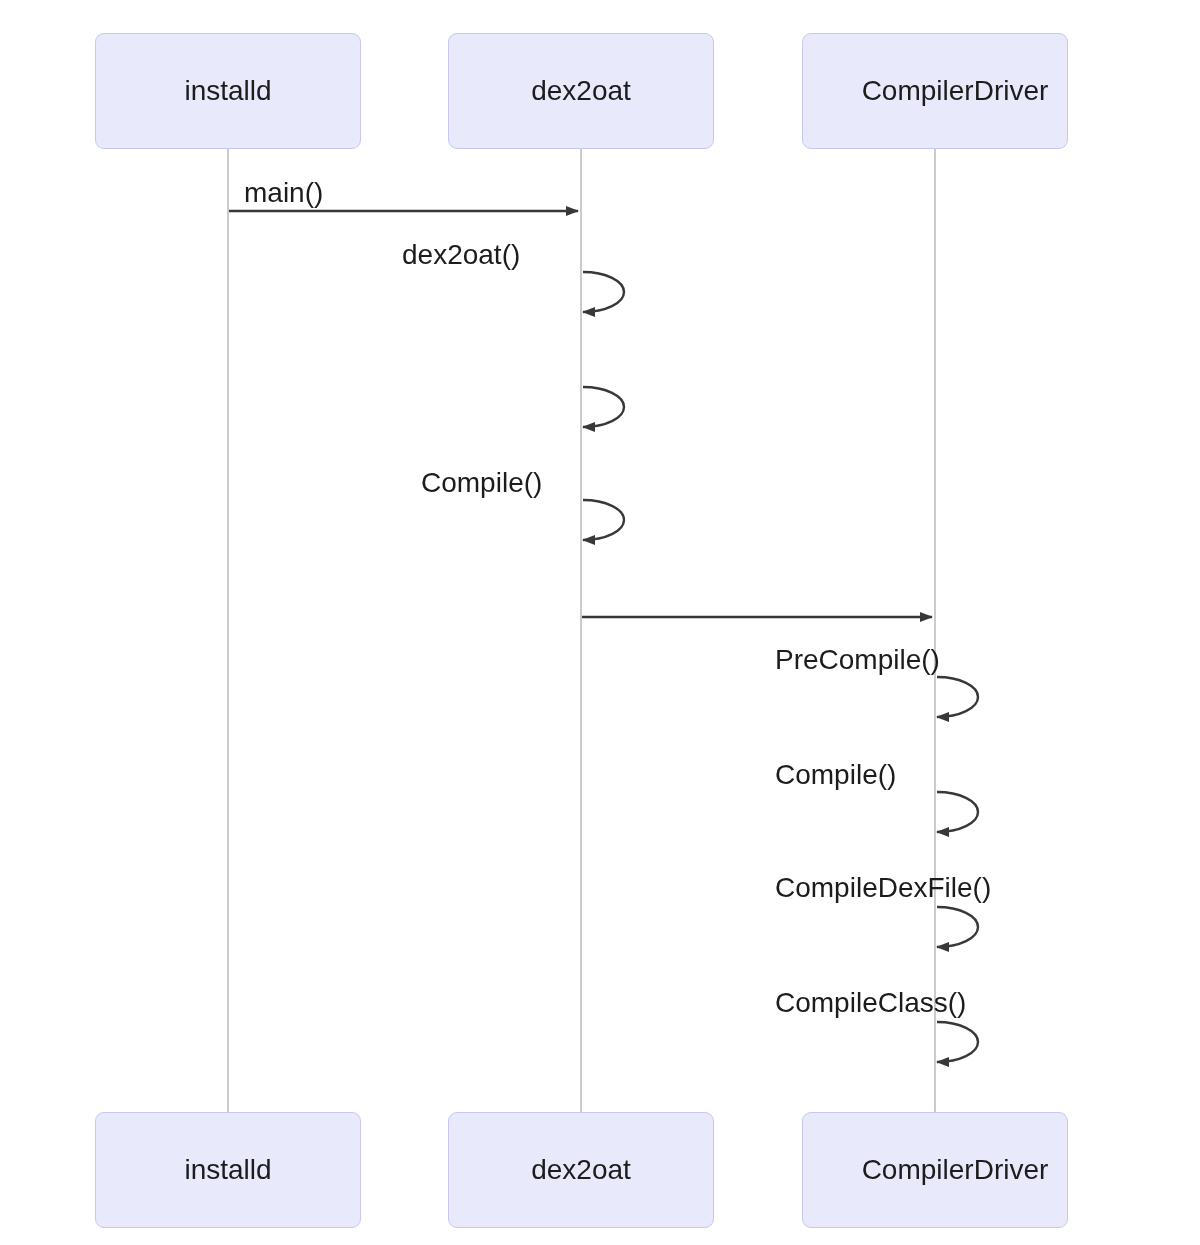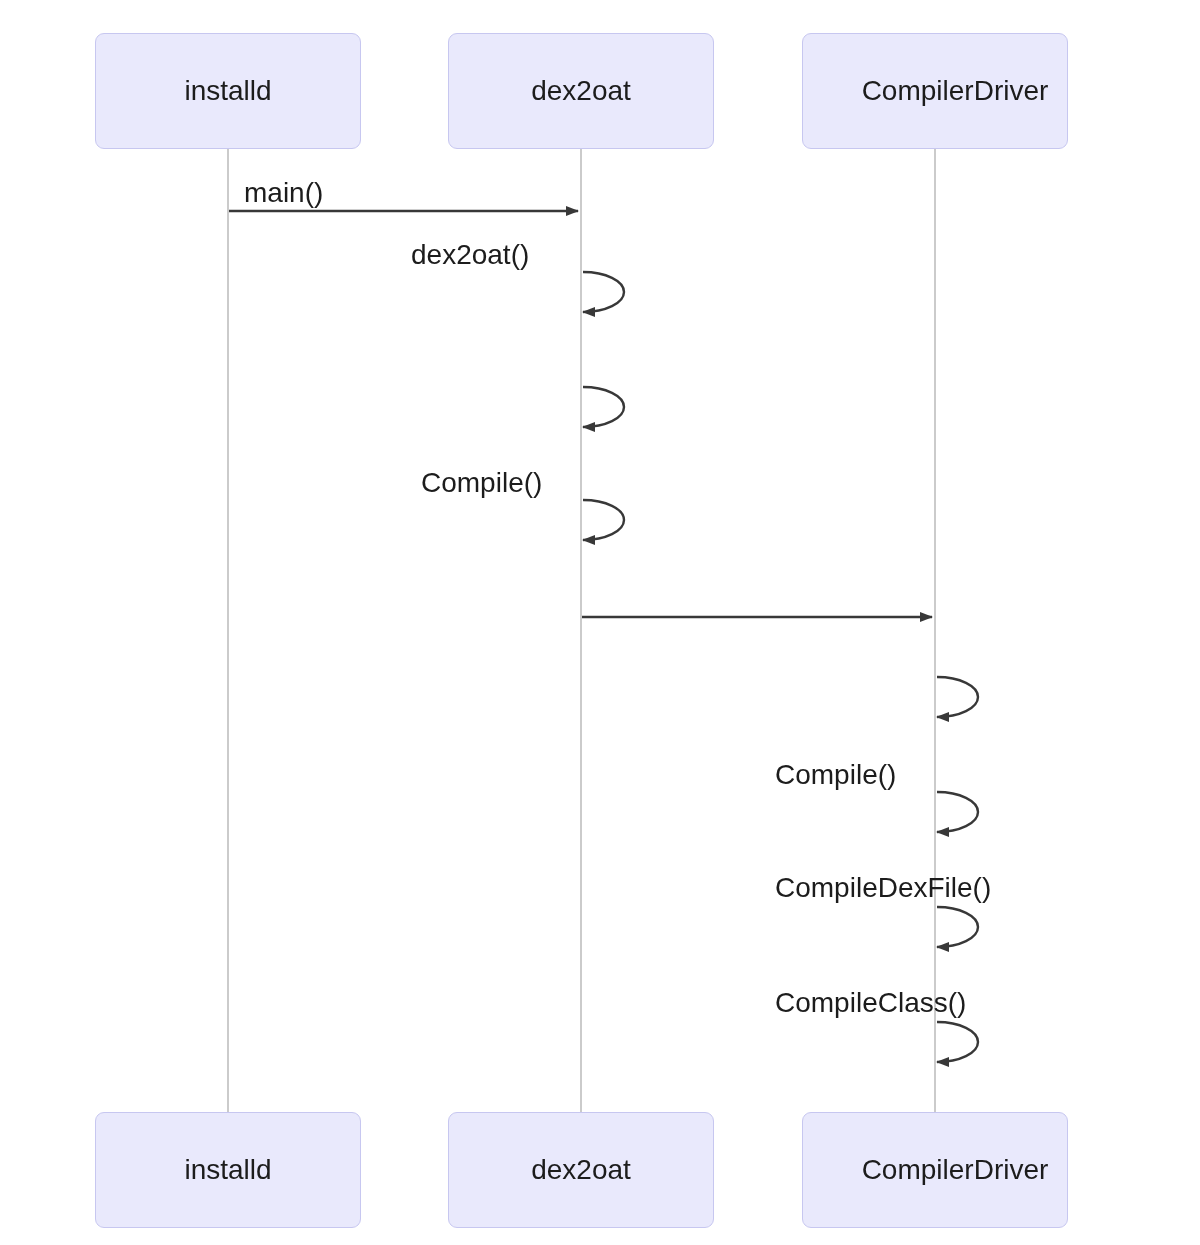--- a/index.html
+++ b/index.html
@@ -47,21 +47,21 @@
 
   
   .col-installd  { left: 95px; }
   .col-dex2oat   { left: 448px; }
   .col-compiler  { left: 802px; padding-left: 40px; }
   .row-top       { top: 33px; }
   .row-bottom    { top: 1112px; }
 
   
   .lbl-main          { left: 244px; top: 177px; }
-  .lbl-dex2oat       { left: 411px; top: 239px; }
+  .lbl-dex2oat       { left: 402px; top: 239px; }
   .lbl-compileapp    { left: 421px; top: 354px; }
   .lbl-compile1      { left: 421px; top: 467px; }
   .lbl-compileall    { left: 598px; top: 583px; }
   .lbl-precompile    { left: 775px; top: 644px; }
   .lbl-compile2      { left: 775px; top: 759px; }
   .lbl-compiledex    { left: 775px; top: 872px; }
   .lbl-compileclass  { left: 775px; top: 987px; }
 </style>
 </head>
 <body>
@@ -96,17 +96,18 @@
   <div class="participant-box col-dex2oat row-top">dex2oat</div>
   <div class="participant-box col-compiler row-top">CompilerDriver</div>
 
   <div class="participant-box col-installd row-bottom">installd</div>
   <div class="participant-box col-dex2oat row-bottom">dex2oat</div>
   <div class="participant-box col-compiler row-bottom">CompilerDriver</div>
 
   <div class="msg-label lbl-main">main()</div>
   <div class="msg-label lbl-dex2oat">dex2oat()</div>
   <div class="msg-label lbl-compile1">Compile()</div>
+  <div class="msg-label lbl-precompile">PreCompile()</div>
   <div class="msg-label lbl-compile2">Compile()</div>
   <div class="msg-label lbl-compileclass">CompileClass()</div>
   <div class="msg-label lbl-compiledex">CompileDexFile()</div>
 
 </div>
 
 </body></html>

